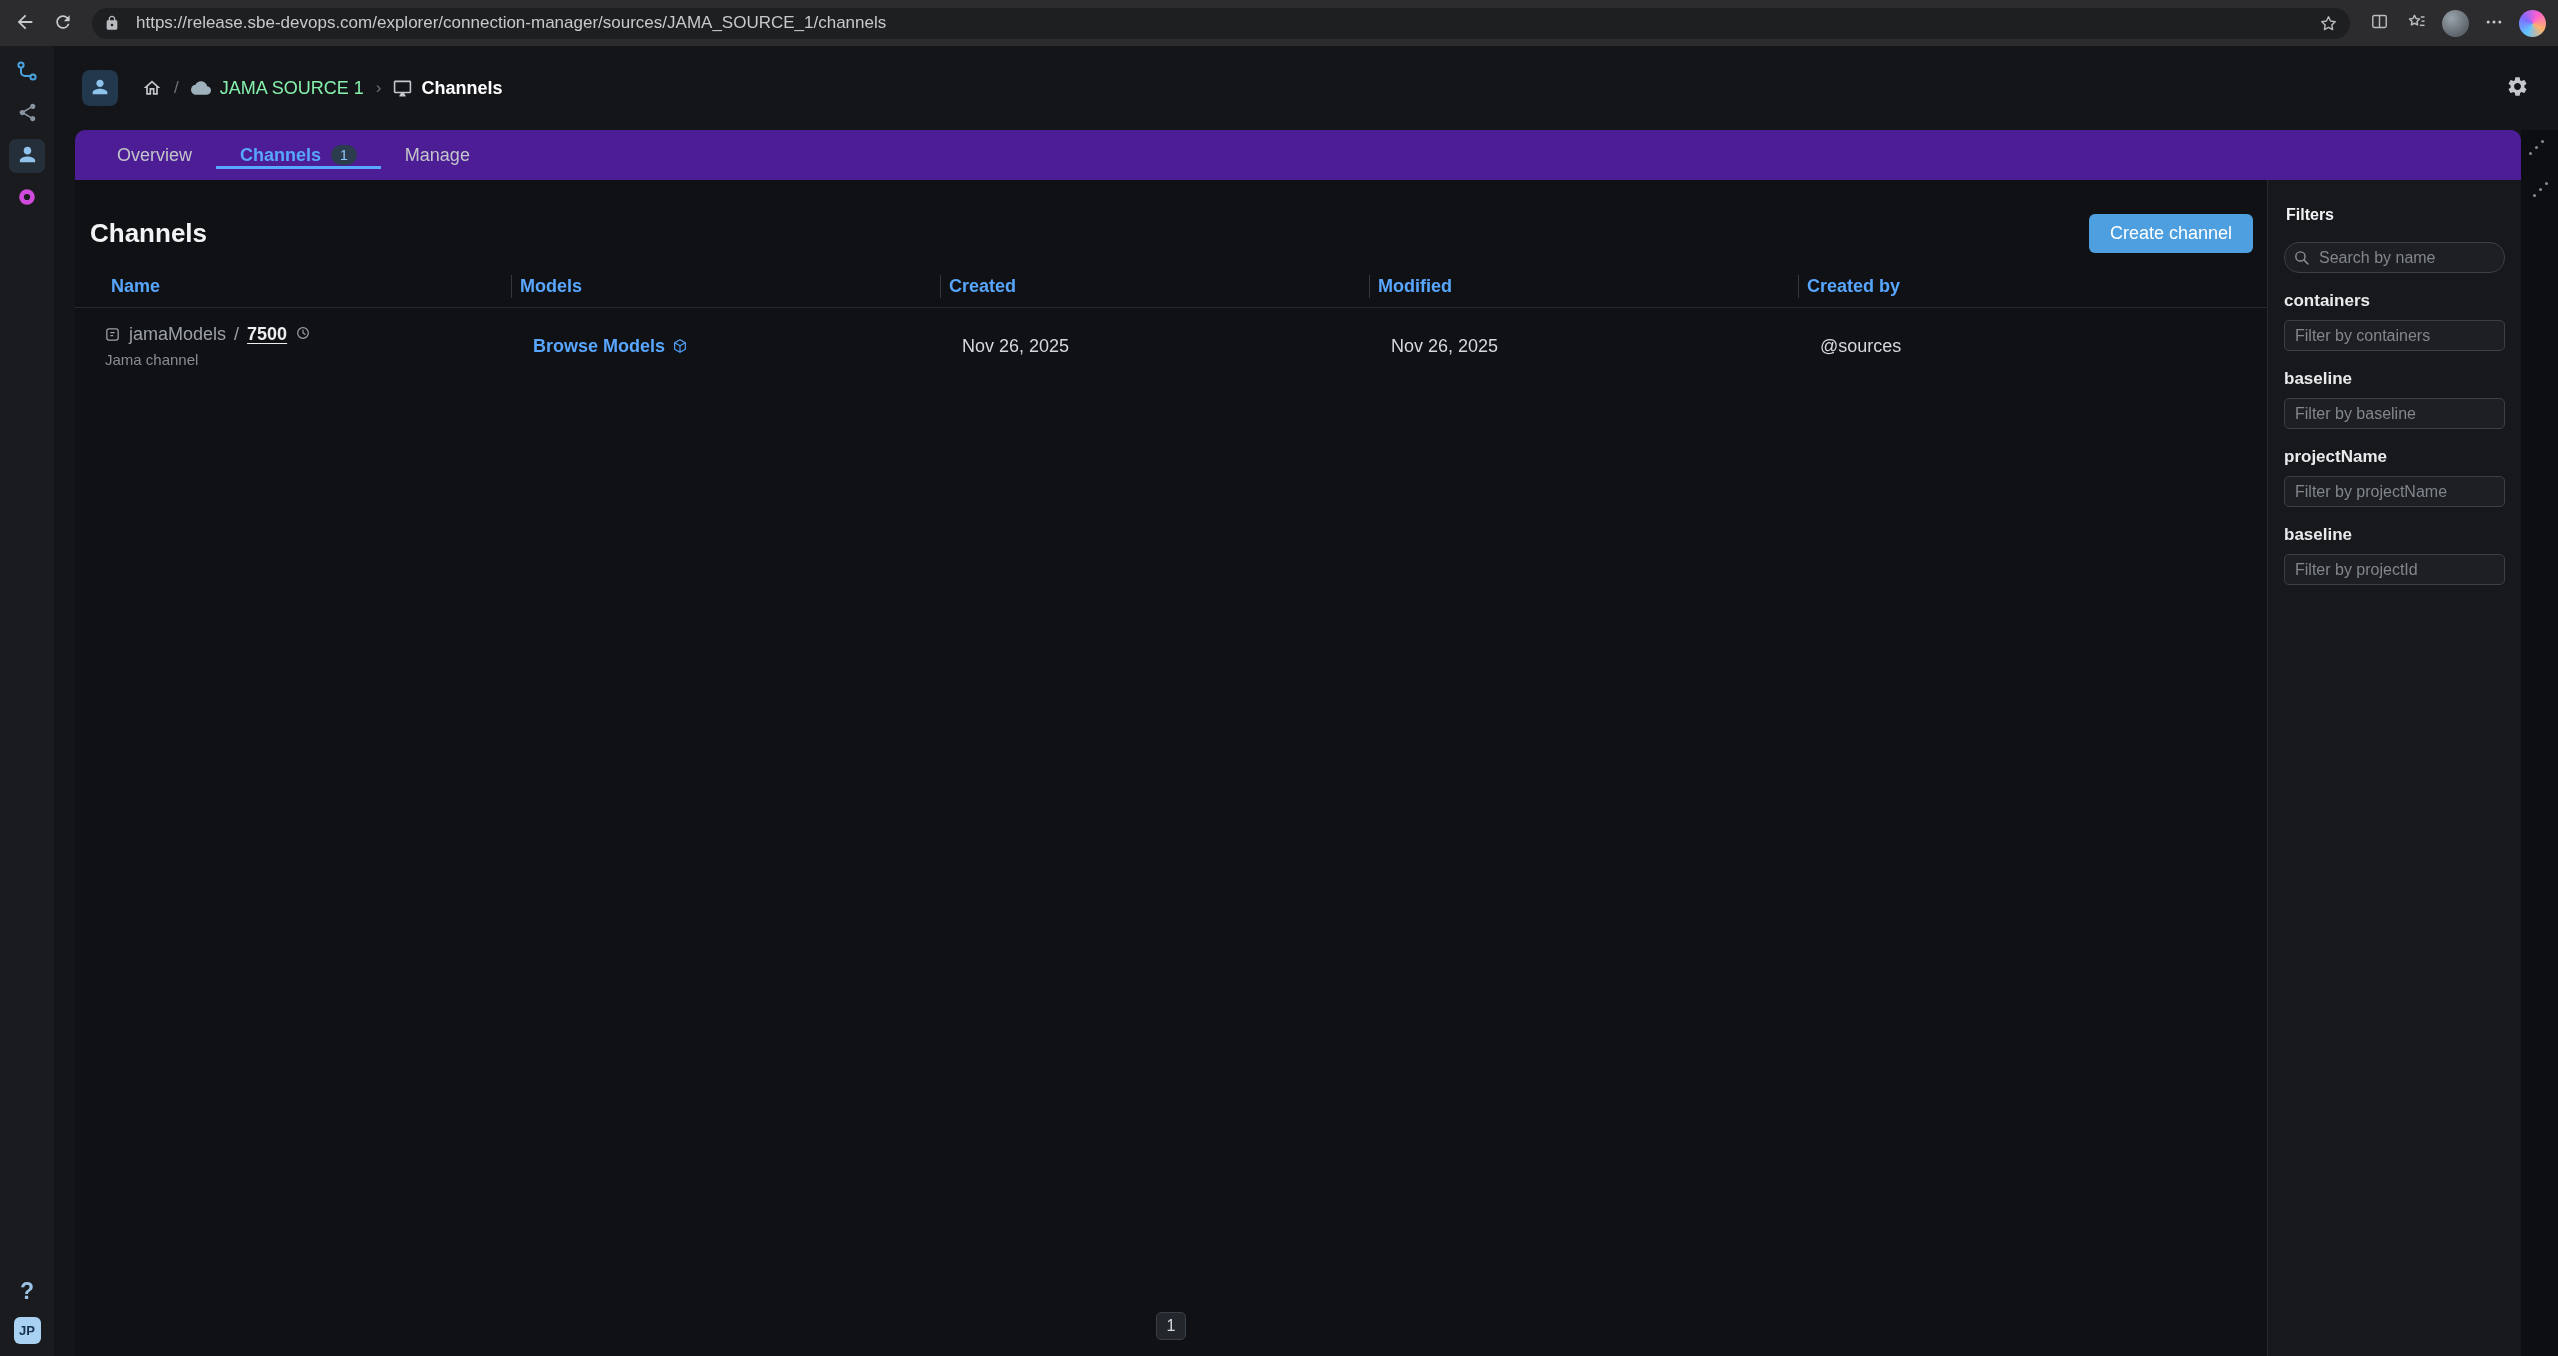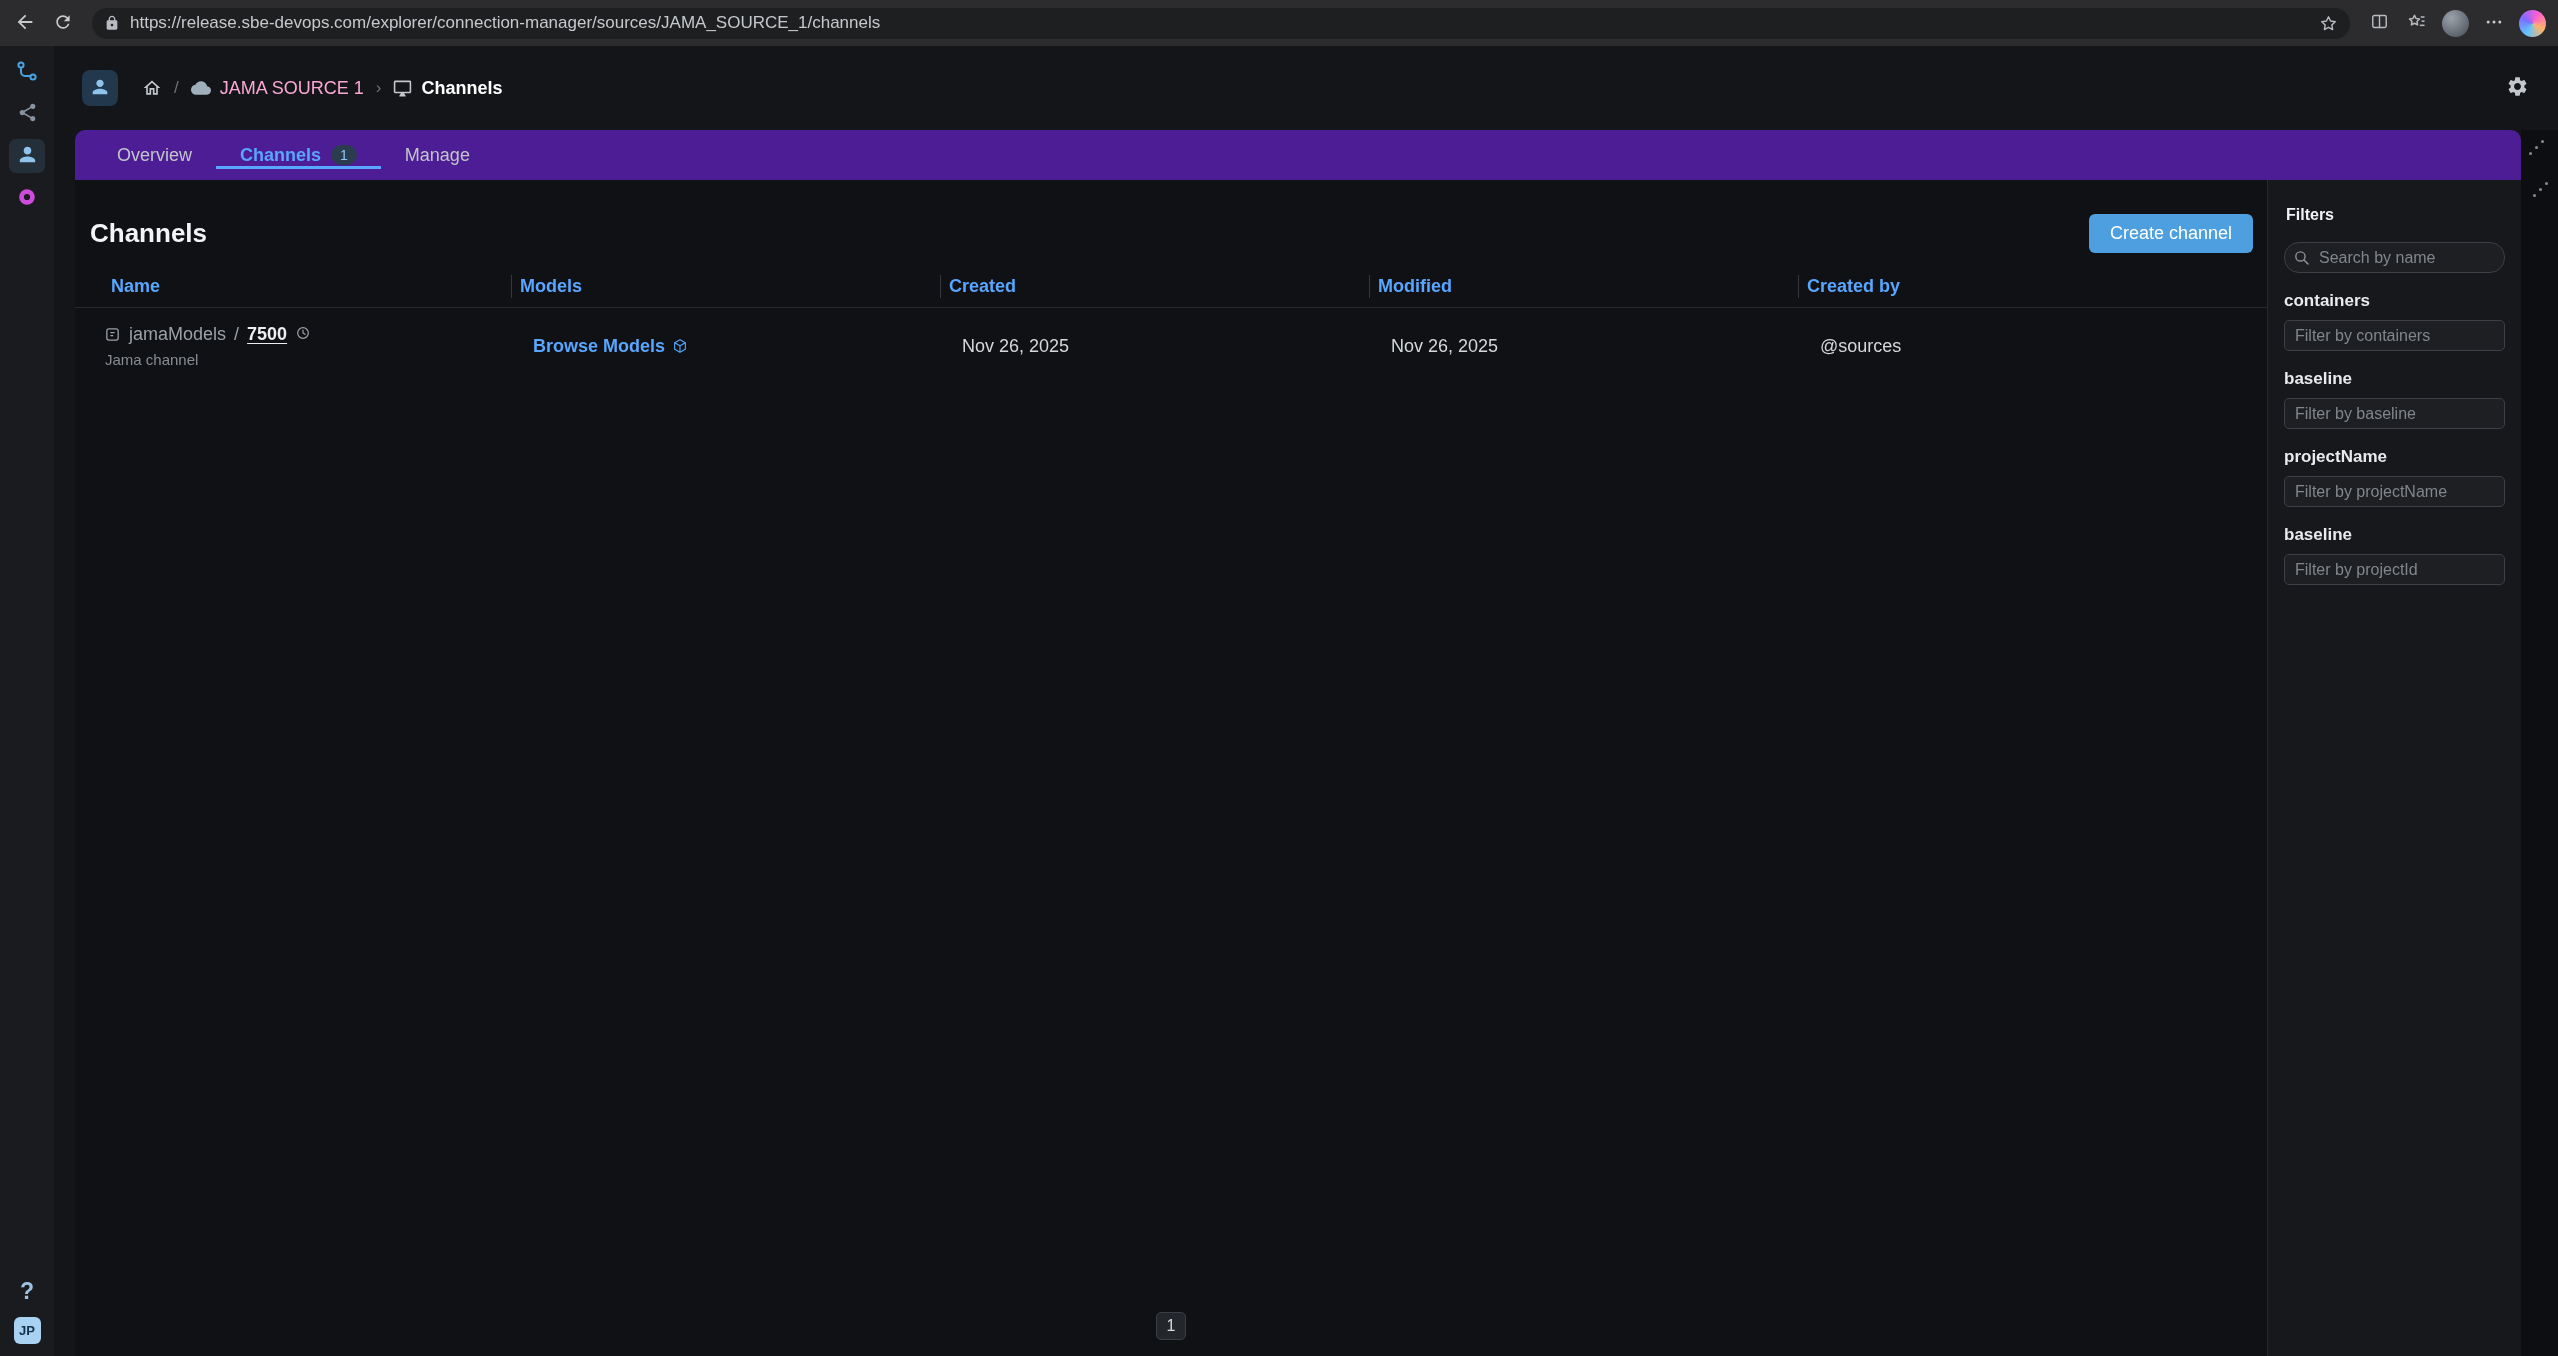--- a/index.html
+++ b/index.html
@@ -25,21 +25,21 @@
     padding: 0 12px 0 8px;
   }
   .chrome-btn {
     background: none; border: none; width: 34px; height: 34px; border-radius: 6px;
     display: flex; align-items: center; justify-content: center;
     color: #c7cacd; cursor: pointer; flex: 0 0 auto;
   }
   .addressbar {
     flex: 1; min-width: 0; height: 31px;
     background: #1e1f21; border-radius: 16px;
-    display: flex; align-items: center; gap: 10px;
+    display: flex; align-items: center; gap: 16px;
     padding: 0 12px; margin: 0 8px; cursor: text;
   }
   .url {
     flex: 1; font-size: 17px; color: #c6c9cc;
     white-space: nowrap; overflow: hidden;
   }
   .avatar-btn {
     width: 27px; height: 27px; border-radius: 50%; border: none; cursor: pointer;
     background: radial-gradient(circle at 35% 30%, #9aa2ab, #5d646c 72%);
     flex: 0 0 auto; margin: 0 4px;
@@ -83,21 +83,21 @@
   }
   .app-logo {
     width: 36px; height: 36px; border-radius: 8px; border: none; cursor: pointer;
     background: #22384d;
     display: flex; align-items: center; justify-content: center;
     margin-right: 24px; flex: 0 0 auto;
   }
   .crumb {
     display: inline-flex; align-items: center; gap: 9px;
     background: none; border: none; cursor: pointer;
-    font-size: 18px; color: #f9a8d4;
+    font-size: 18px; color: #86efac;
   }
   .crumb.current { font-weight: bold; color: #ffffff; }
   .crumb-sep { color: #6d7278; margin: 0 12px; font-size: 17px; }
   .header-spacer { flex: 1; }
   .gear-btn { background: none; border: none; cursor: pointer; display: flex; align-items: center; }
 
   
   .workspace {
     position: absolute; top: 130px; left: 54px; right: 37px; bottom: 0;
     padding-left: 21px;

